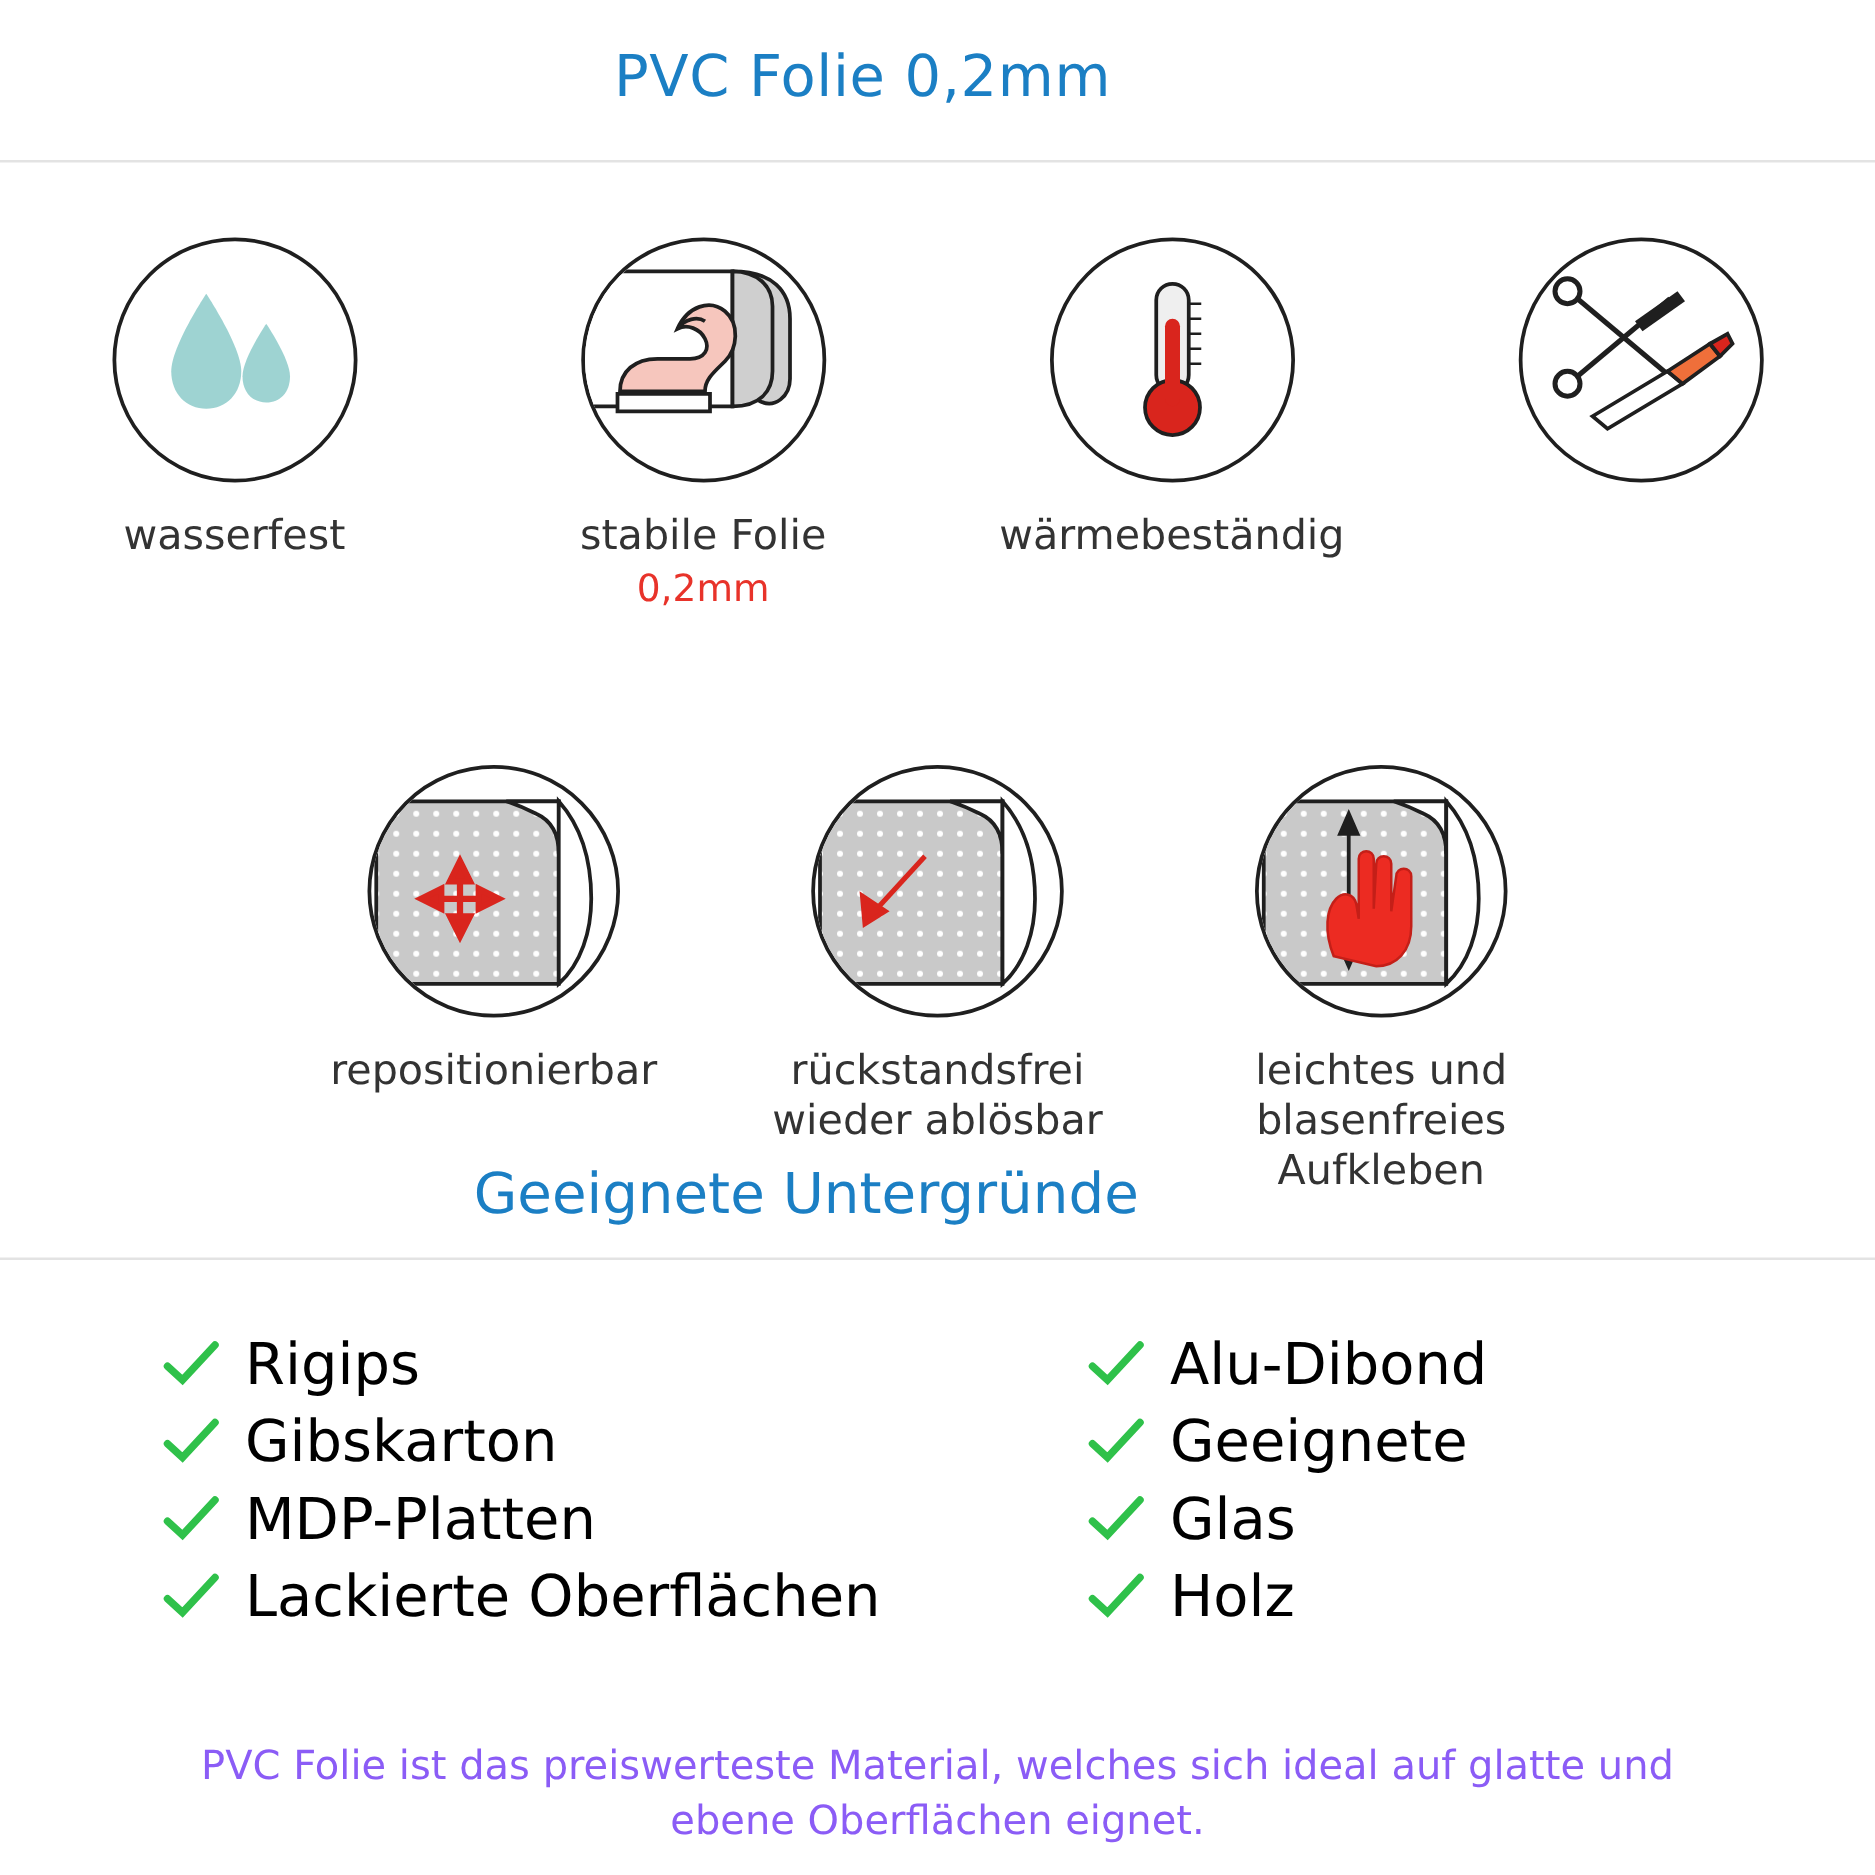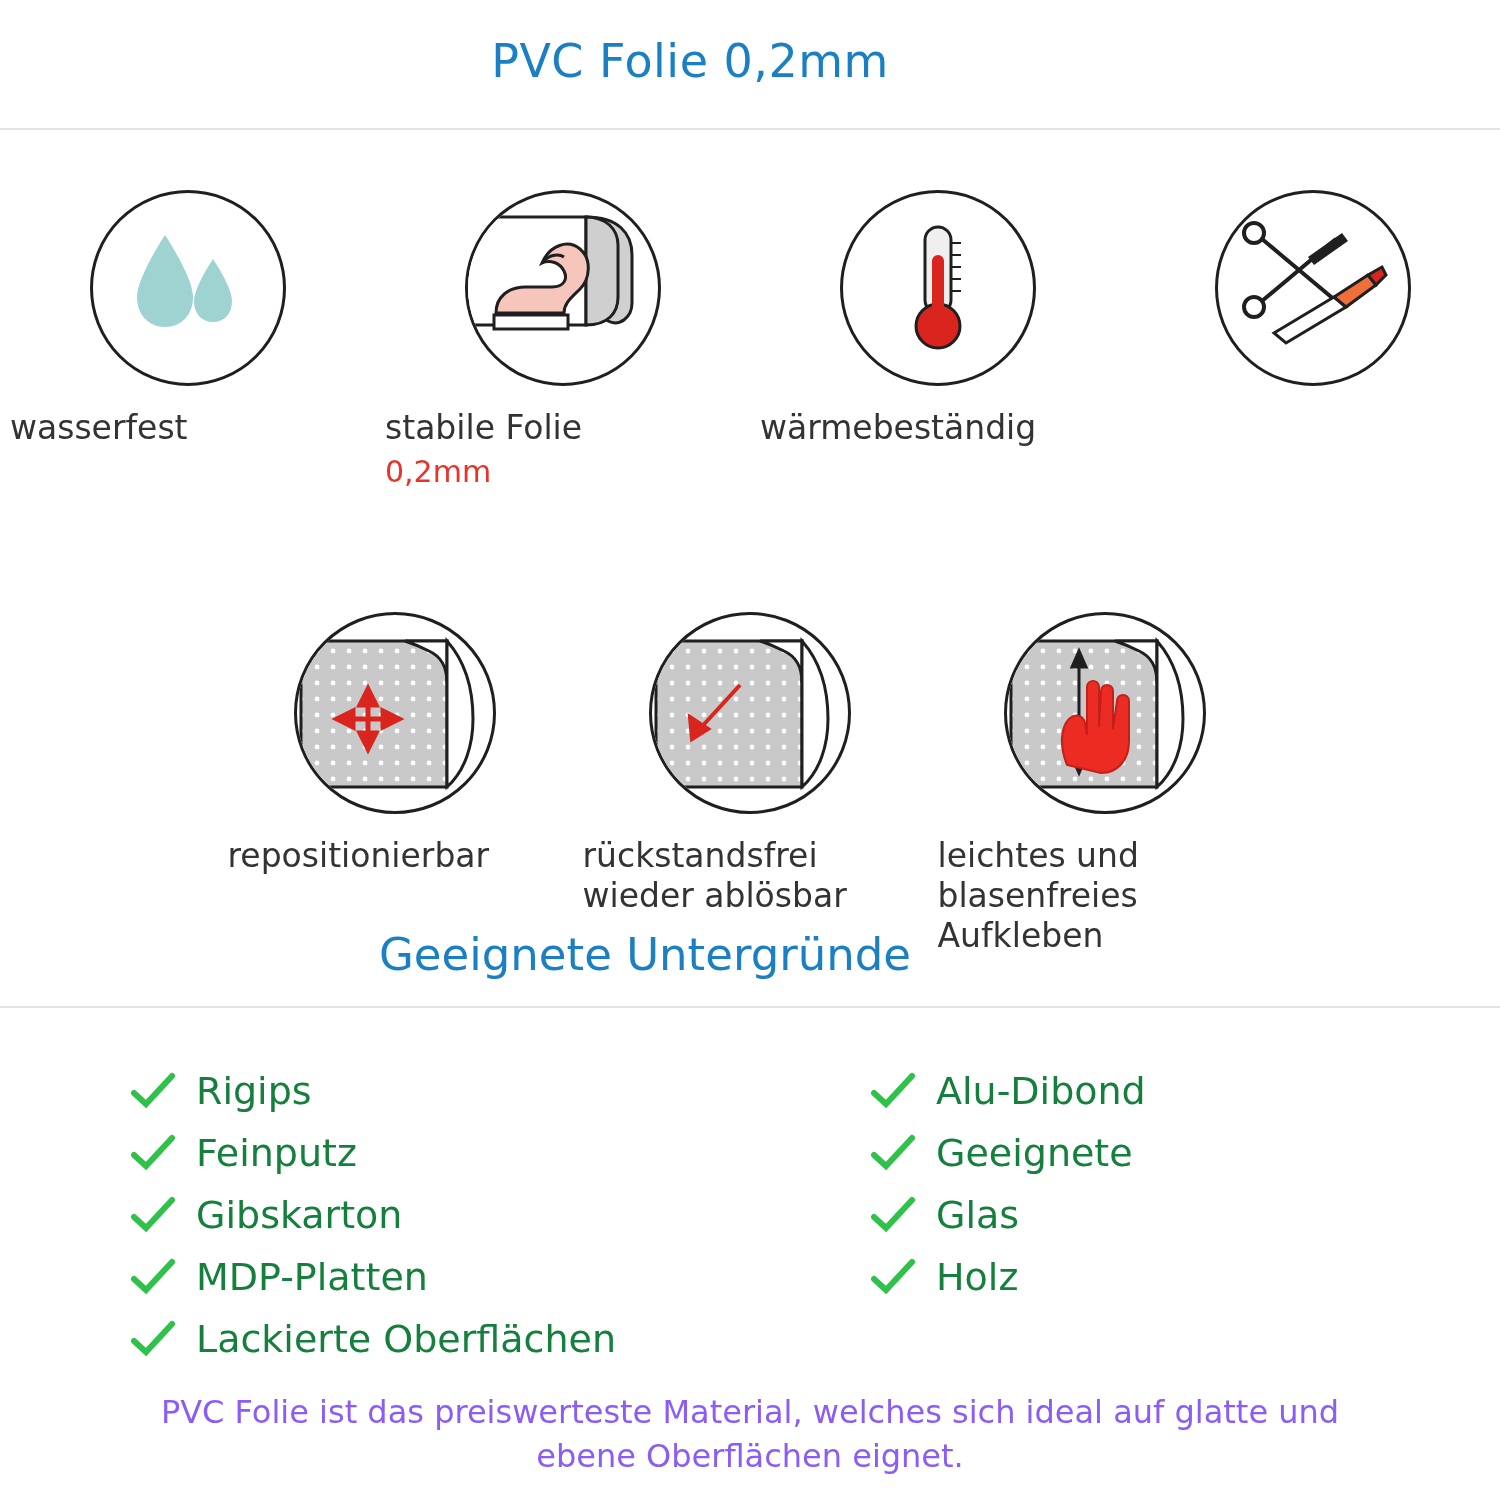--- a/index.html
+++ b/index.html
@@ -51,20 +51,21 @@
   }
   .row {
     display: flex;
     justify-content: center;
   }
   .row1 .cell { width: 375px; }
   .row2 { margin-top: 120px; }
   .row2 .cell { width: 355px; }
   .cell {
     position: relative;
+    text-align: center;
   }
   .circle {
     width: 190px;
     height: 190px;
     margin: 0 auto;
     border: 3px solid #1f1f1f;
     border-radius: 50%;
     position: relative;
     overflow: hidden;
     background: #fff;
@@ -116,22 +117,22 @@
     align-items: center;
     height: 62px;
   }
   .check {
     width: 46px;
     height: 40px;
     flex: 0 0 46px;
     margin-right: 20px;
   }
   .list-label {
-    font-size: 38px;
-    color: #15803d;
+    font-size: 46px;
+    color: #000000;
   }
 
   
   .footer {
     position: absolute;
     top: 1390px;
     left: 0;
     width: 1500px;
     text-align: center;
     font-size: 32px;
@@ -314,26 +315,20 @@
   <div class="lists">
     <div class="list-col left">
 
       <div class="list-item">
         <svg class="check" viewBox="0 0 46 40">
           <path d="M4 22 L16 33 L42 5" fill="none" stroke="#2fc14a" stroke-width="6" stroke-linecap="round"></path>
         </svg>
         <span class="list-label">Rigips</span>
       </div>
 
-      <div class="list-item">
-        <svg class="check" viewBox="0 0 46 40">
-          <path d="M4 22 L16 33 L42 5" fill="none" stroke="#2fc14a" stroke-width="6" stroke-linecap="round"></path>
-        </svg>
-        <span class="list-label">Feinputz</span>
-      </div>
 
       <div class="list-item">
         <svg class="check" viewBox="0 0 46 40">
           <path d="M4 22 L16 33 L42 5" fill="none" stroke="#2fc14a" stroke-width="6" stroke-linecap="round"></path>
         </svg>
         <span class="list-label">Gibskarton</span>
       </div>
 
       <div class="list-item">
         <svg class="check" viewBox="0 0 46 40">

